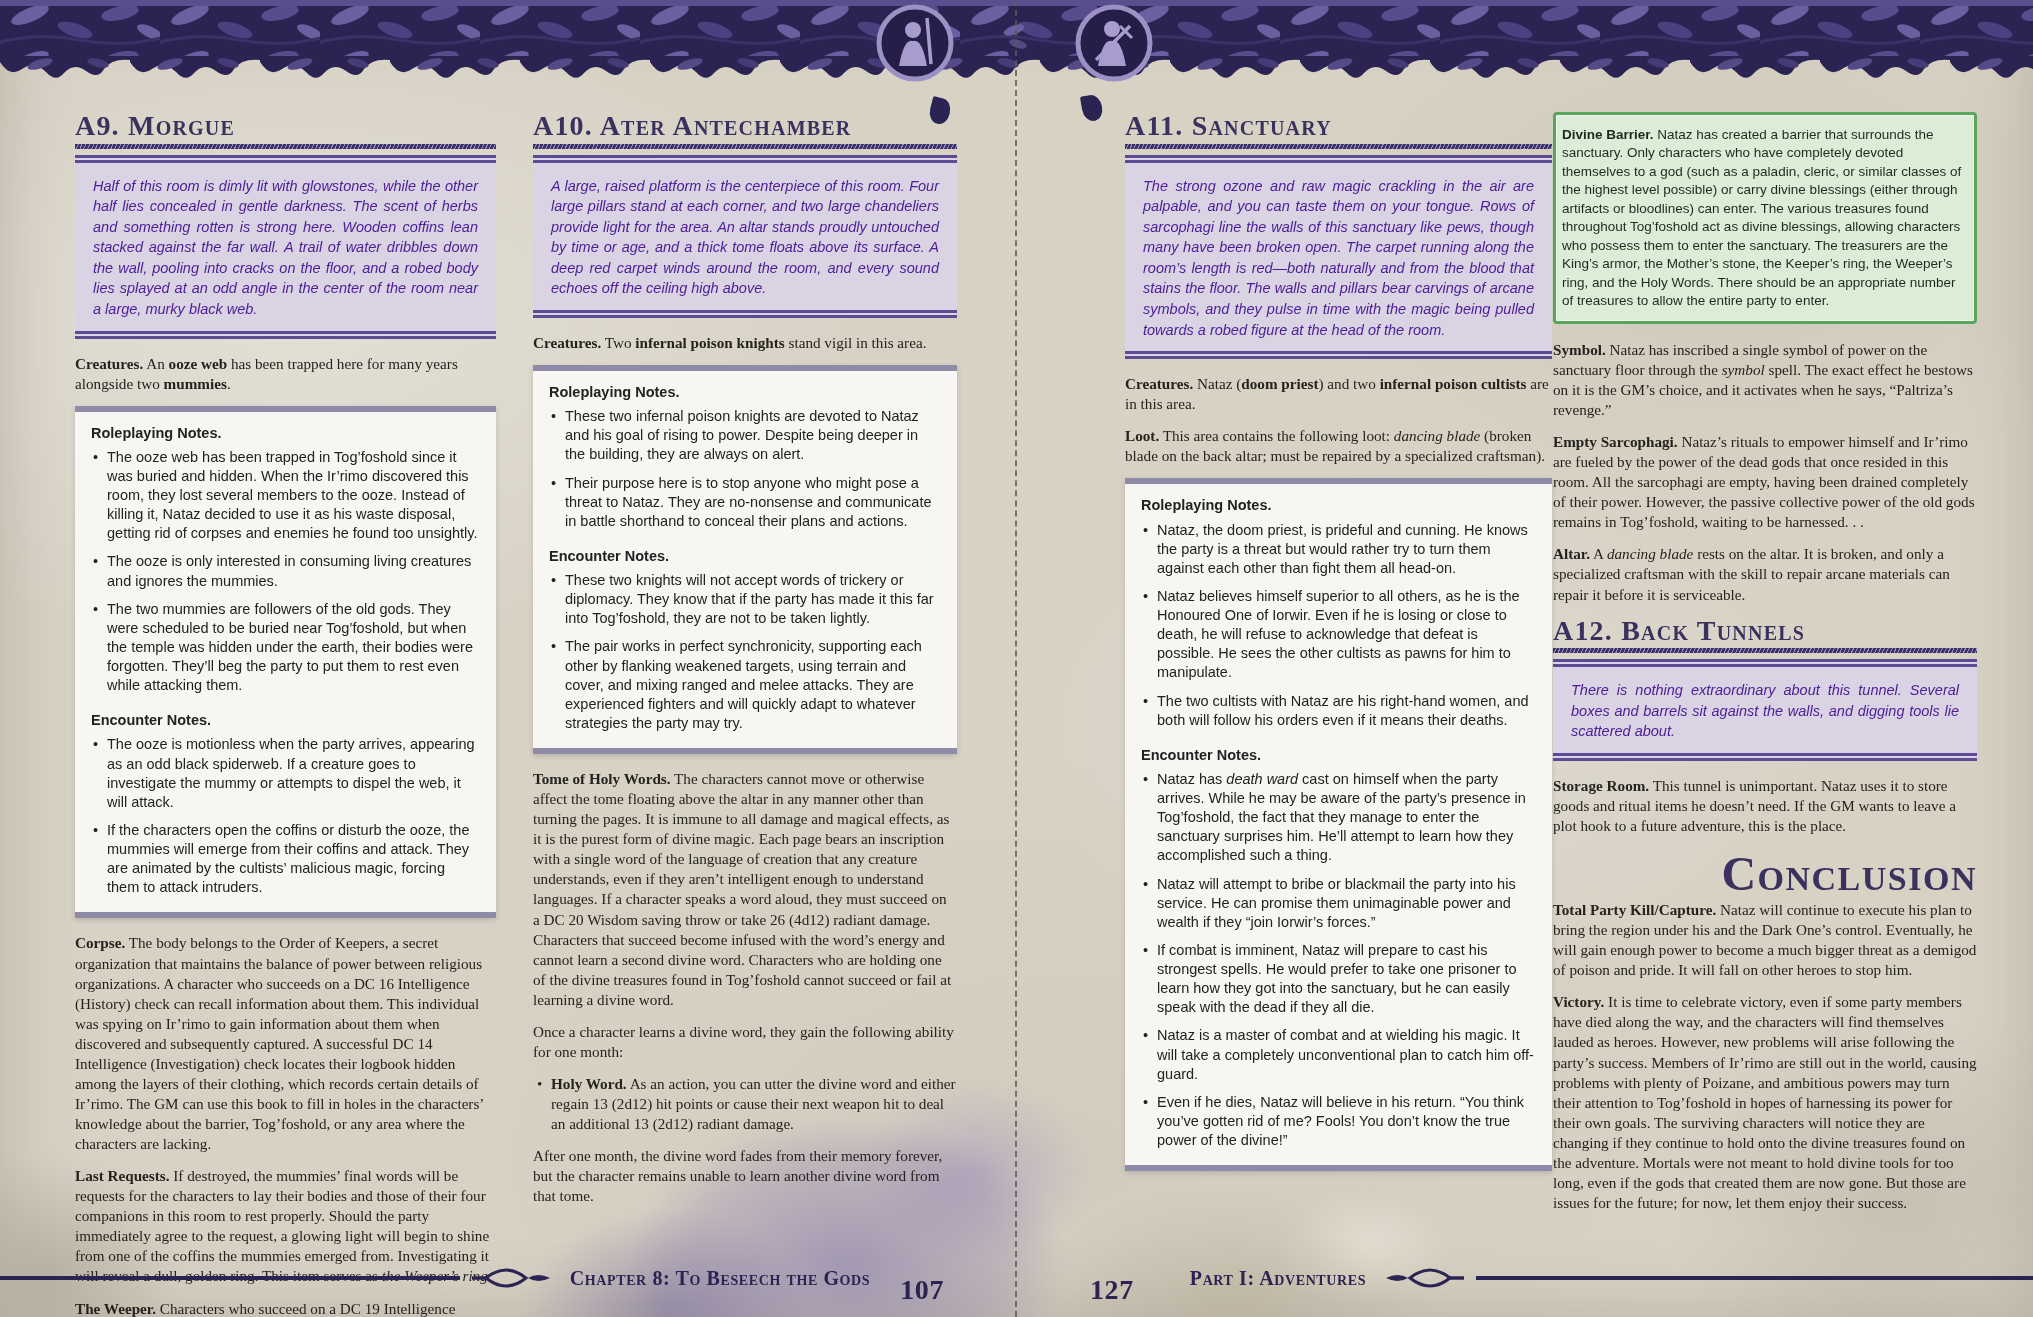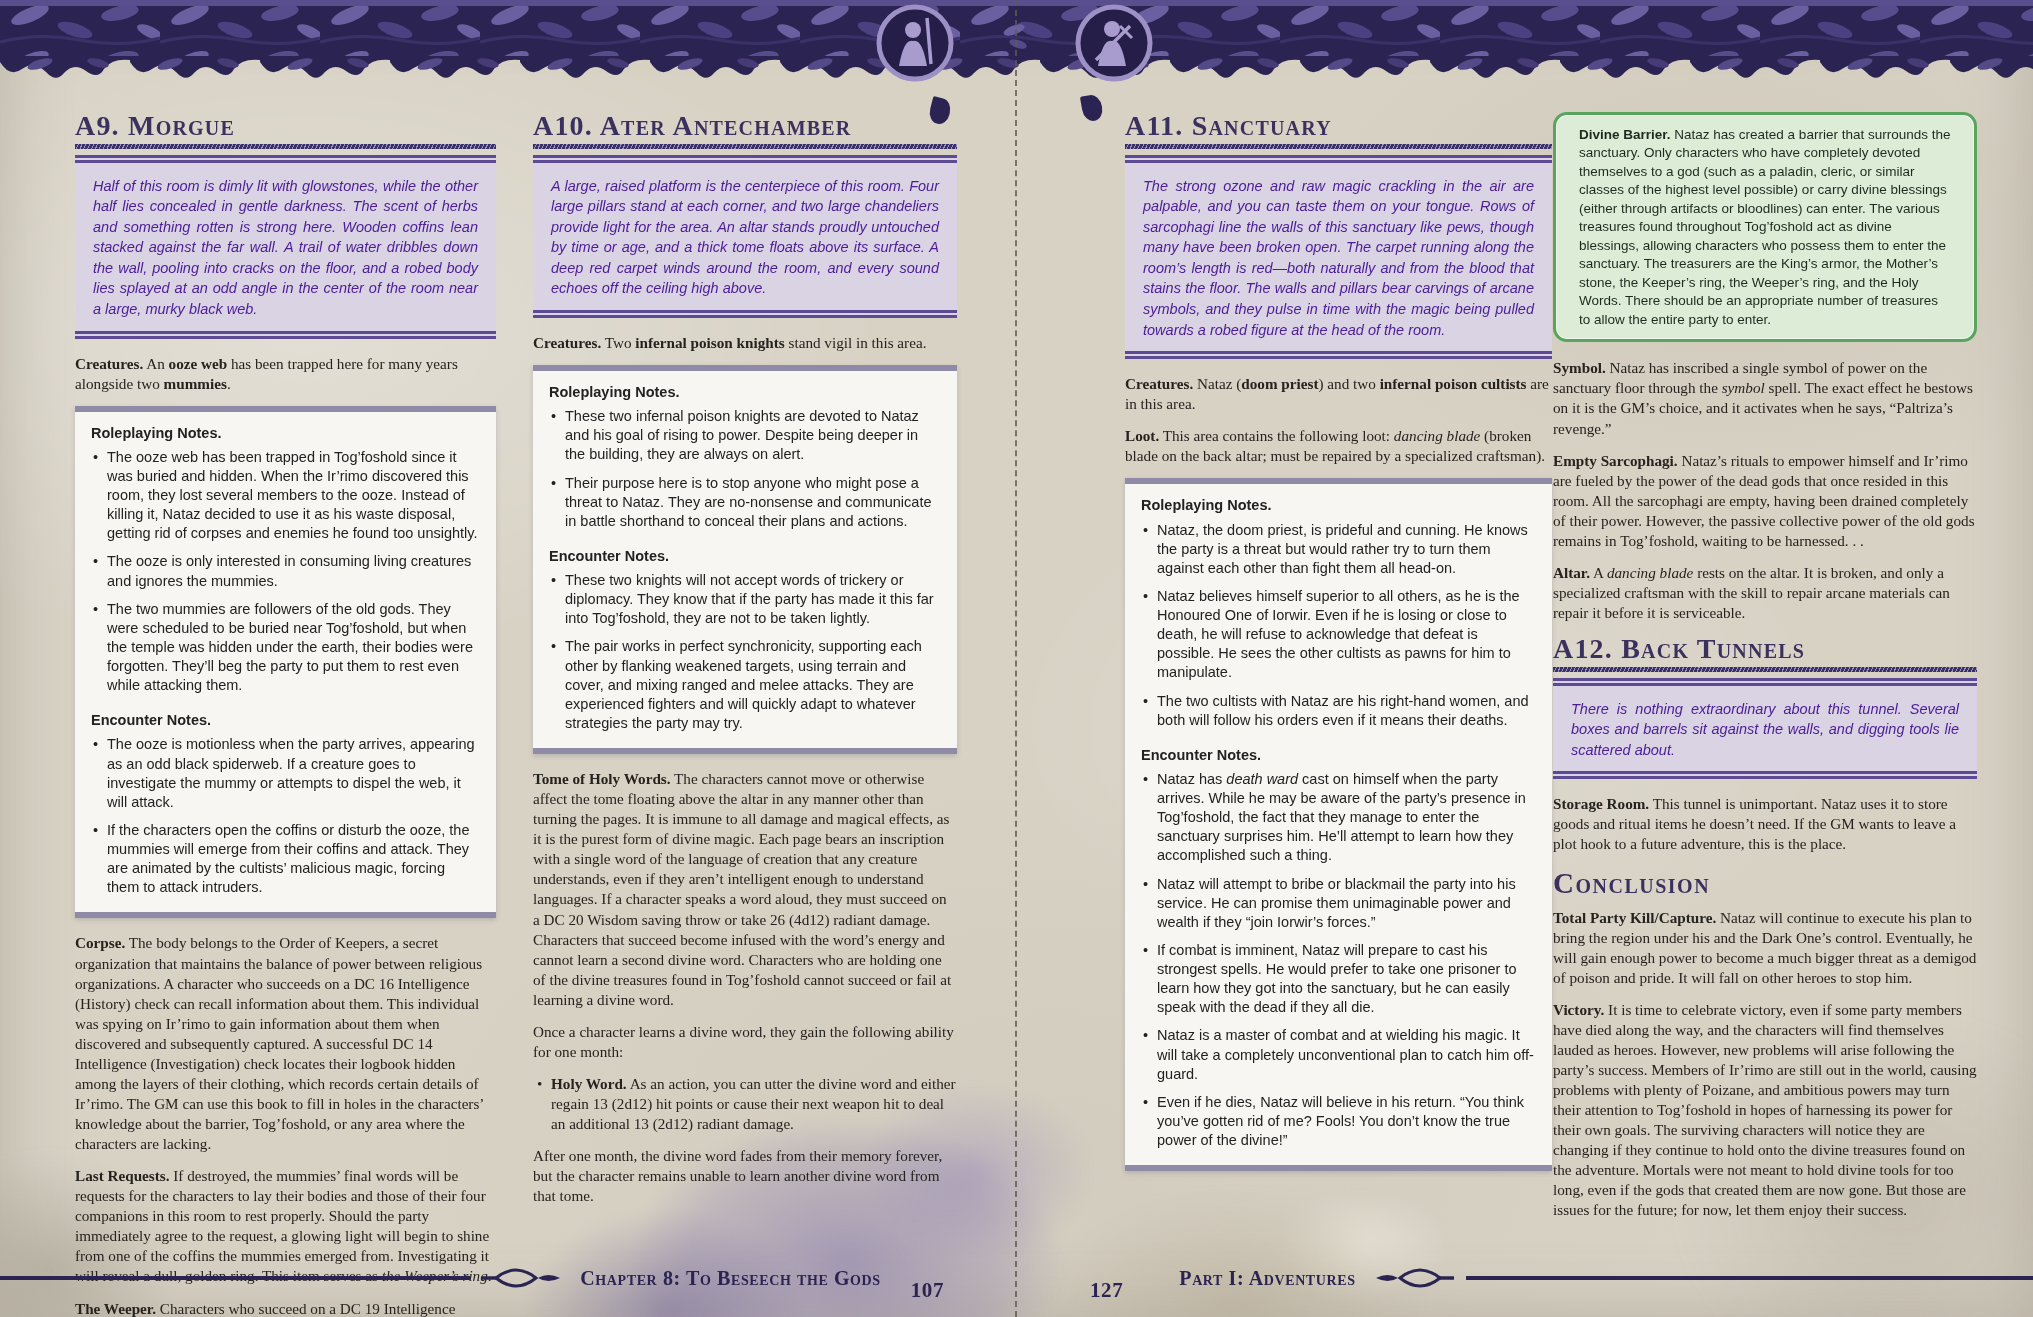--- a/index.html
+++ b/index.html
@@ -50,22 +50,22 @@
   .col{position:absolute;top:112px;}
   #col1{left:75px;width:421px;}
   #col2{left:533px;width:424px;}
   #col3{left:1094px;width:427px;padding-left:31px;}
   #col4{left:1553px;width:424px;}
 
   .section-heading{margin:0;font-variant:small-caps;font-weight:600;letter-spacing:1.2px;
     font-size:28px;line-height:1.02;color:var(--heading);}
   .heading-rule{height:5px;margin-top:3px;
     background:repeating-linear-gradient(115deg, #3a3166 0 2.5px, #9a91c0 2.5px 3.5px);}
-  .big-heading{margin:14px 0 10px;font-variant:small-caps;font-weight:600;letter-spacing:1.5px;
-    font-size:29px;line-height:1;color:var(--heading);}
+  .big-heading{margin:14px 0 2px;font-variant:small-caps;font-weight:600;letter-spacing:1.5px;
+    font-size:48px;line-height:1;color:var(--heading);text-align:right;}
 
   .readaloud{margin:6px 0 15px;background:var(--readaloud-bg);
     border-top:8px double var(--purple);border-bottom:8px double var(--purple);
     padding:13px 18px 11px;
     font-family:"Liberation Sans", sans-serif;font-style:italic;
     font-size:14.5px;line-height:1.42;text-align:justify;color:#4c1d95;}
 
   .para{margin:0 0 12px;font-size:15.2px;line-height:1.32;}
   .run-b{font-weight:700;}
   .run-i{font-style:italic;}
@@ -78,32 +78,32 @@
   .notes-list{list-style:none;margin:0 0 16px;padding:0;}
   .notes-list.last{margin-bottom:6px;}
   .notes-list li{position:relative;padding-left:16px;margin-bottom:9px;}
   .notes-list li::before{content:"\2022";position:absolute;left:2px;top:0;}
 
   .serif-list{list-style:none;margin:0 0 12px;padding:0;font-size:15.2px;line-height:1.32;}
   .serif-list li{position:relative;padding-left:18px;}
   .serif-list li::before{content:"\2022";position:absolute;left:4px;top:0;}
 
   .greenbox{margin:0 0 16px;background:var(--green-bg);
-    border:3px solid var(--green);border-radius:14px;
-    padding:11px 23px 10px;box-shadow:inset 0 0 0 1px rgba(255,255,255,.5);
+    border:3px solid var(--green);border-radius:4px;
+    padding:11px 6px 10px;box-shadow:inset 0 0 0 1px rgba(255,255,255,.5);
     font-family:"Liberation Sans", sans-serif;font-size:13.5px;line-height:1.37;color:#1f2a1f;}
 
   .footer{position:absolute;top:1263px;height:30px;display:flex;align-items:center;
     color:var(--band);font-variant:small-caps;font-weight:600;font-size:20px;letter-spacing:.6px;}
   .footer-left{left:0;width:968px;}
   .footer-right{left:1066px;width:967px;}
   .rule-line{flex:1 1 auto;height:3.5px;background:var(--band);}
   .ornament{flex:0 0 auto;margin:0 12px;}
   .ornament.mirror{transform:scaleX(-1);}
-  .pagenum{font-size:21px;margin-top:24px;}
+  .pagenum{font-size:28px;margin-top:24px;}
   .footer-left .pagenum{margin-left:30px;margin-right:24px;}
   .footer-right .pagenum{margin-left:24px;margin-right:56px;}
 </style>
 </head>
 <body>
 
 <div class="spread">
 
   <div class="banner">
     <svg width="2033" height="88" viewBox="0 0 2033 88">

